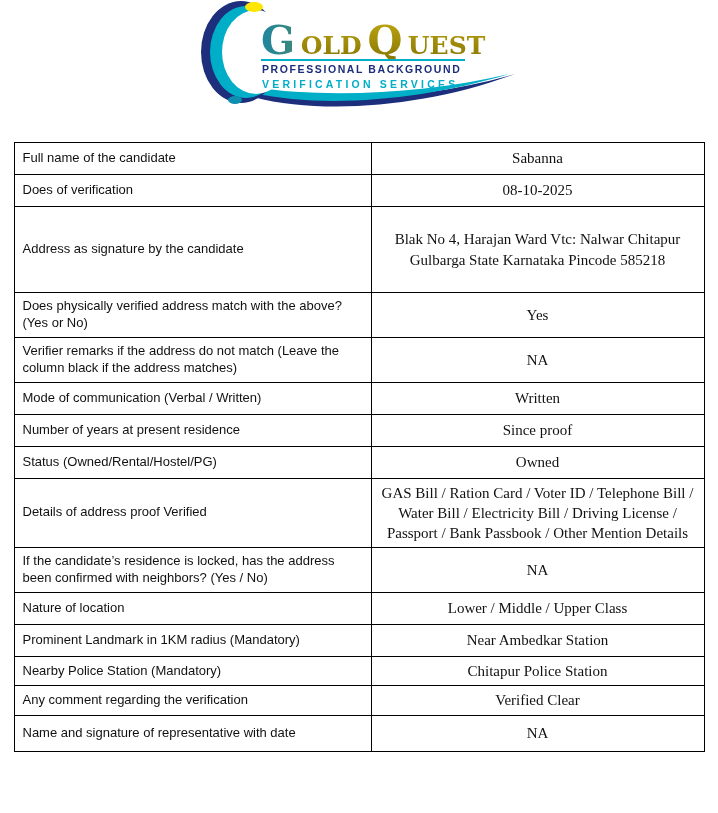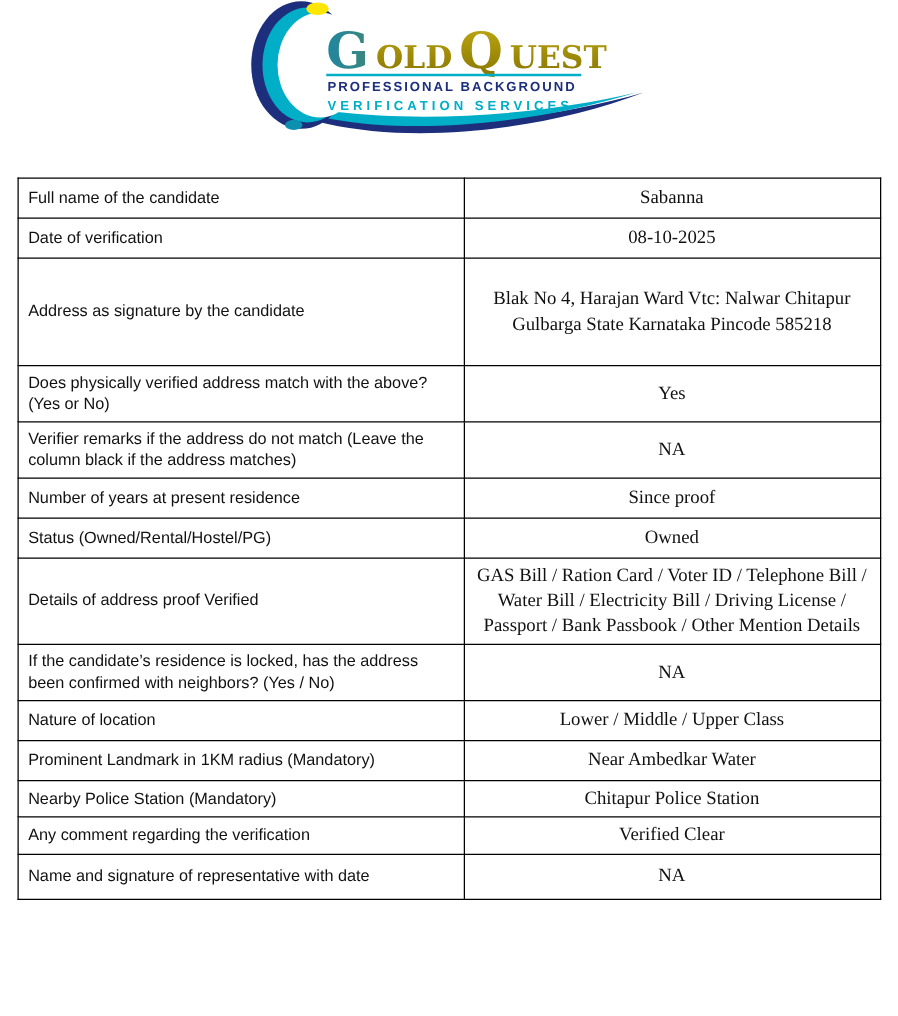--- a/index.html
+++ b/index.html
@@ -120,34 +120,38 @@
     </svg>
   </div>
 
   <table class="verify">
     <tbody>
       <tr class="row-default">
         <td class="label-cell">Full name of the candidate</td>
         <td class="value-cell">Sabanna</td>
       </tr>
       <tr class="row-default">
-        <td class="label-cell">Date of verification</td>
+        <td class="label-cell">Does of verification</td>
         <td class="value-cell">08-10-2025</td>
       </tr>
       <tr class="row-address">
         <td class="label-cell">Address as signature by the candidate</td>
         <td class="value-cell">Blak No 4, Harajan Ward Vtc: Nalwar Chitapur Gulbarga State Karnataka Pincode 585218</td>
       </tr>
       <tr class="row-default">
         <td class="label-cell">Does physically verified address match with the above? (Yes or No)</td>
         <td class="value-cell">Yes</td>
       </tr>
       <tr class="row-default">
         <td class="label-cell">Verifier remarks if the address do not match (Leave the column black if the address matches)</td>
         <td class="value-cell">NA</td>
+      </tr>
+      <tr class="row-default">
+        <td class="label-cell">Mode of communication (Verbal / Written)</td>
+        <td class="value-cell">Written</td>
       </tr>
       <tr class="row-default">
         <td class="label-cell">Number of years at present residence</td>
         <td class="value-cell">Since proof</td>
       </tr>
       <tr class="row-default">
         <td class="label-cell">Status (Owned/Rental/Hostel/PG)</td>
         <td class="value-cell">Owned</td>
       </tr>
       <tr class="row-proof">
@@ -157,21 +161,21 @@
       <tr class="row-default">
         <td class="label-cell">If the candidate’s residence is locked, has the address been confirmed with neighbors? (Yes / No)</td>
         <td class="value-cell">NA</td>
       </tr>
       <tr class="row-default">
         <td class="label-cell">Nature of location</td>
         <td class="value-cell">Lower / Middle / Upper Class</td>
       </tr>
       <tr class="row-default">
         <td class="label-cell">Prominent Landmark in 1KM radius (Mandatory)</td>
-        <td class="value-cell">Near Ambedkar Water</td>
+        <td class="value-cell">Near Ambedkar Station</td>
       </tr>
       <tr class="row-short">
         <td class="label-cell">Nearby Police Station (Mandatory)</td>
         <td class="value-cell">Chitapur Police Station</td>
       </tr>
       <tr class="row-short">
         <td class="label-cell">Any comment regarding the verification</td>
         <td class="value-cell">Verified Clear</td>
       </tr>
       <tr class="row-sign">

